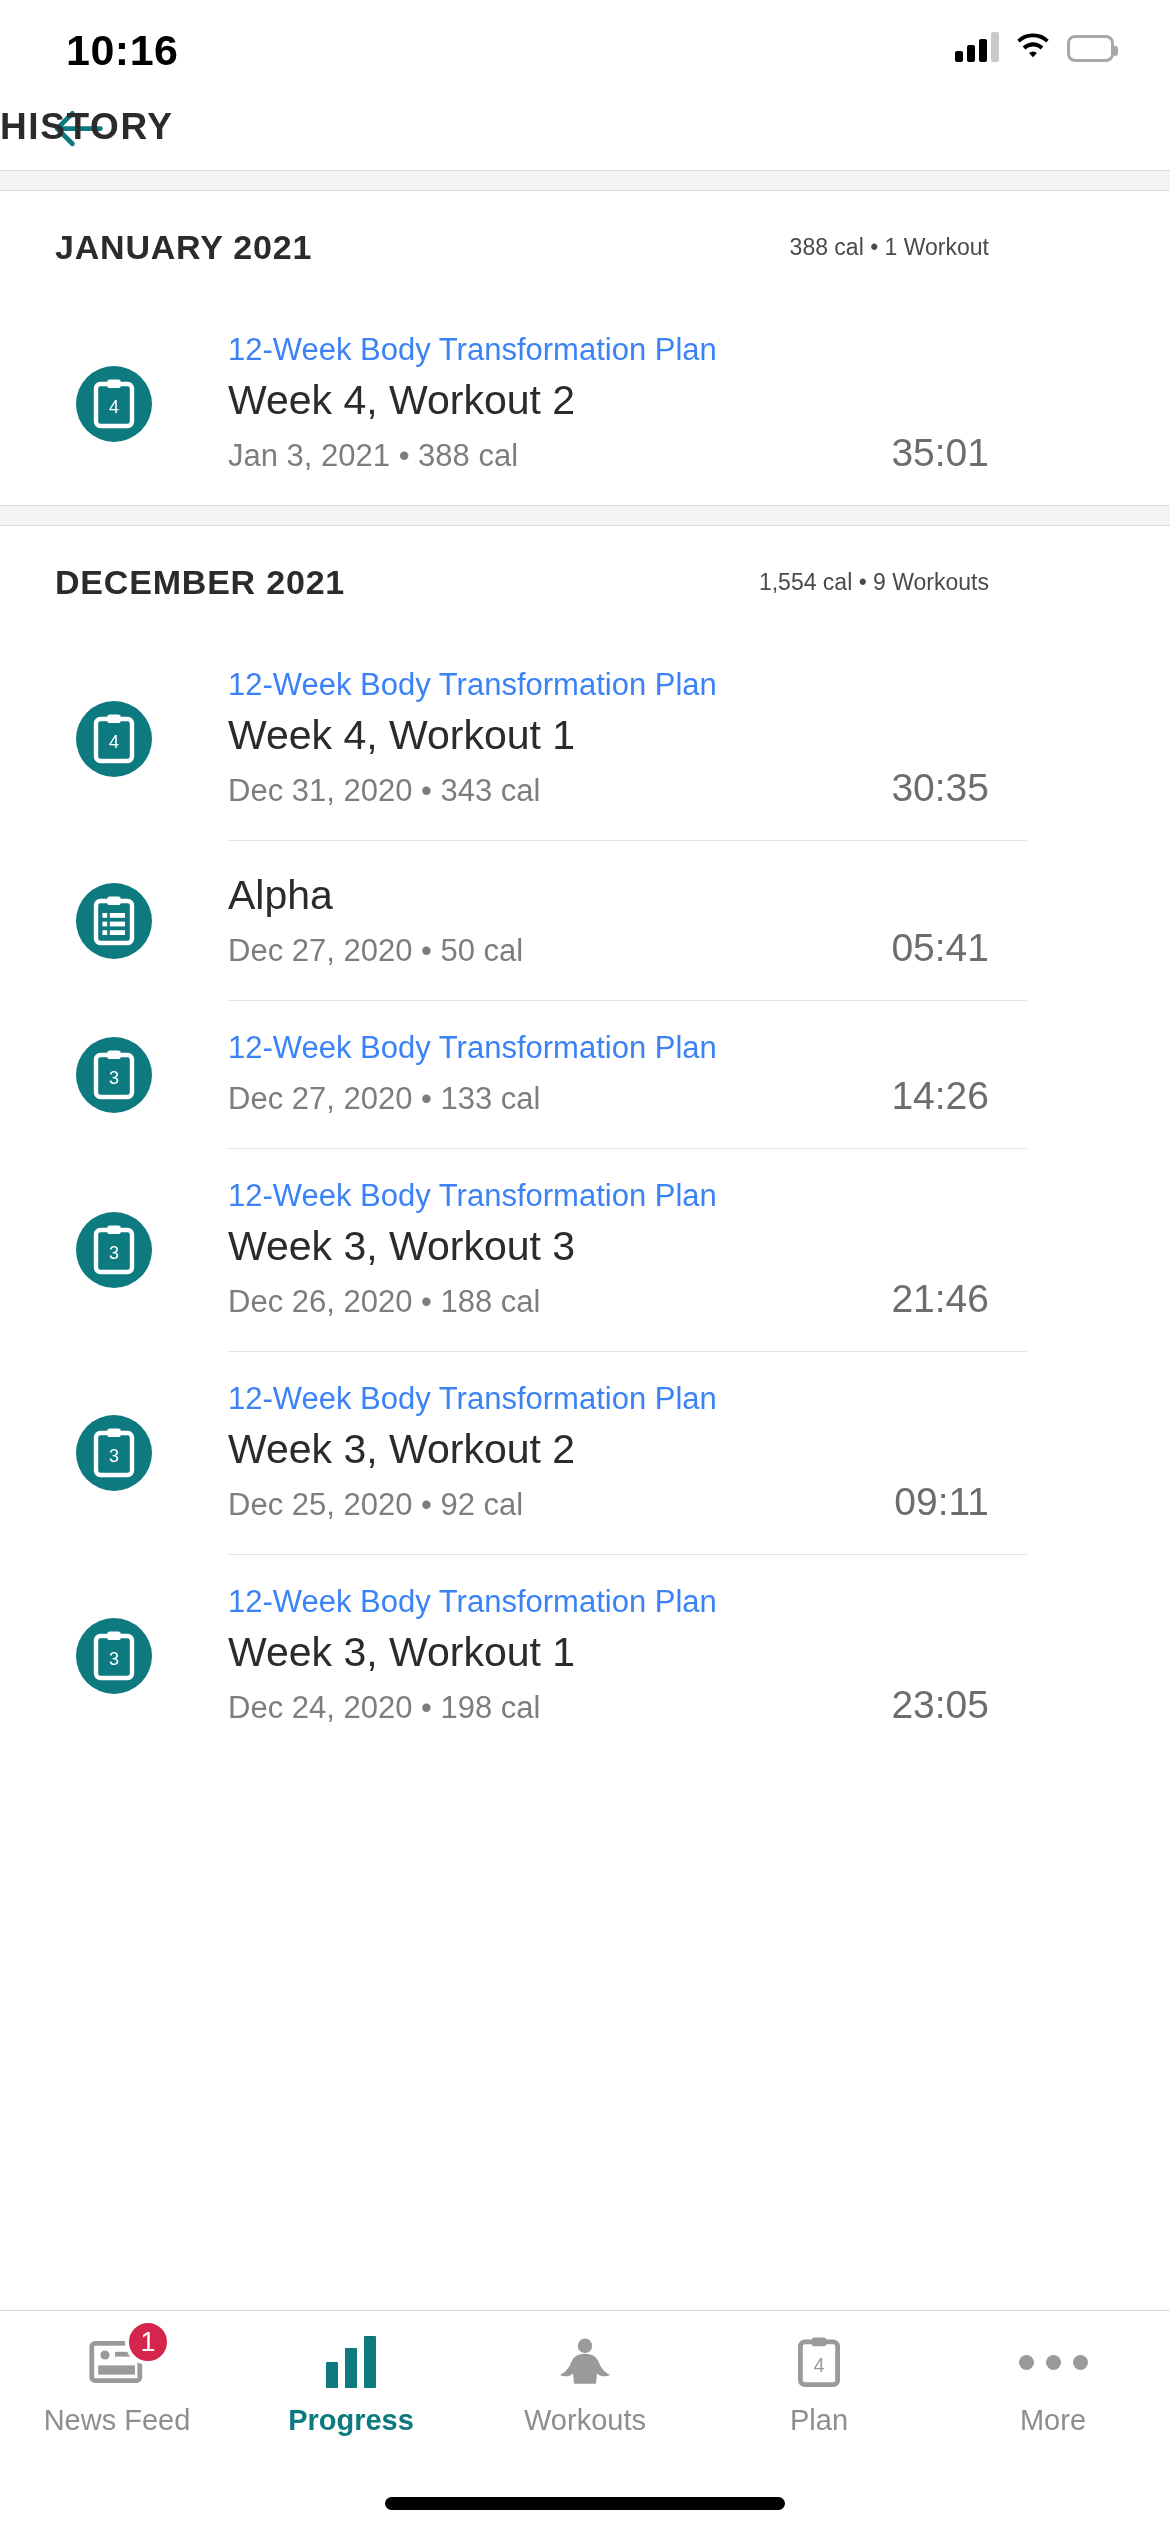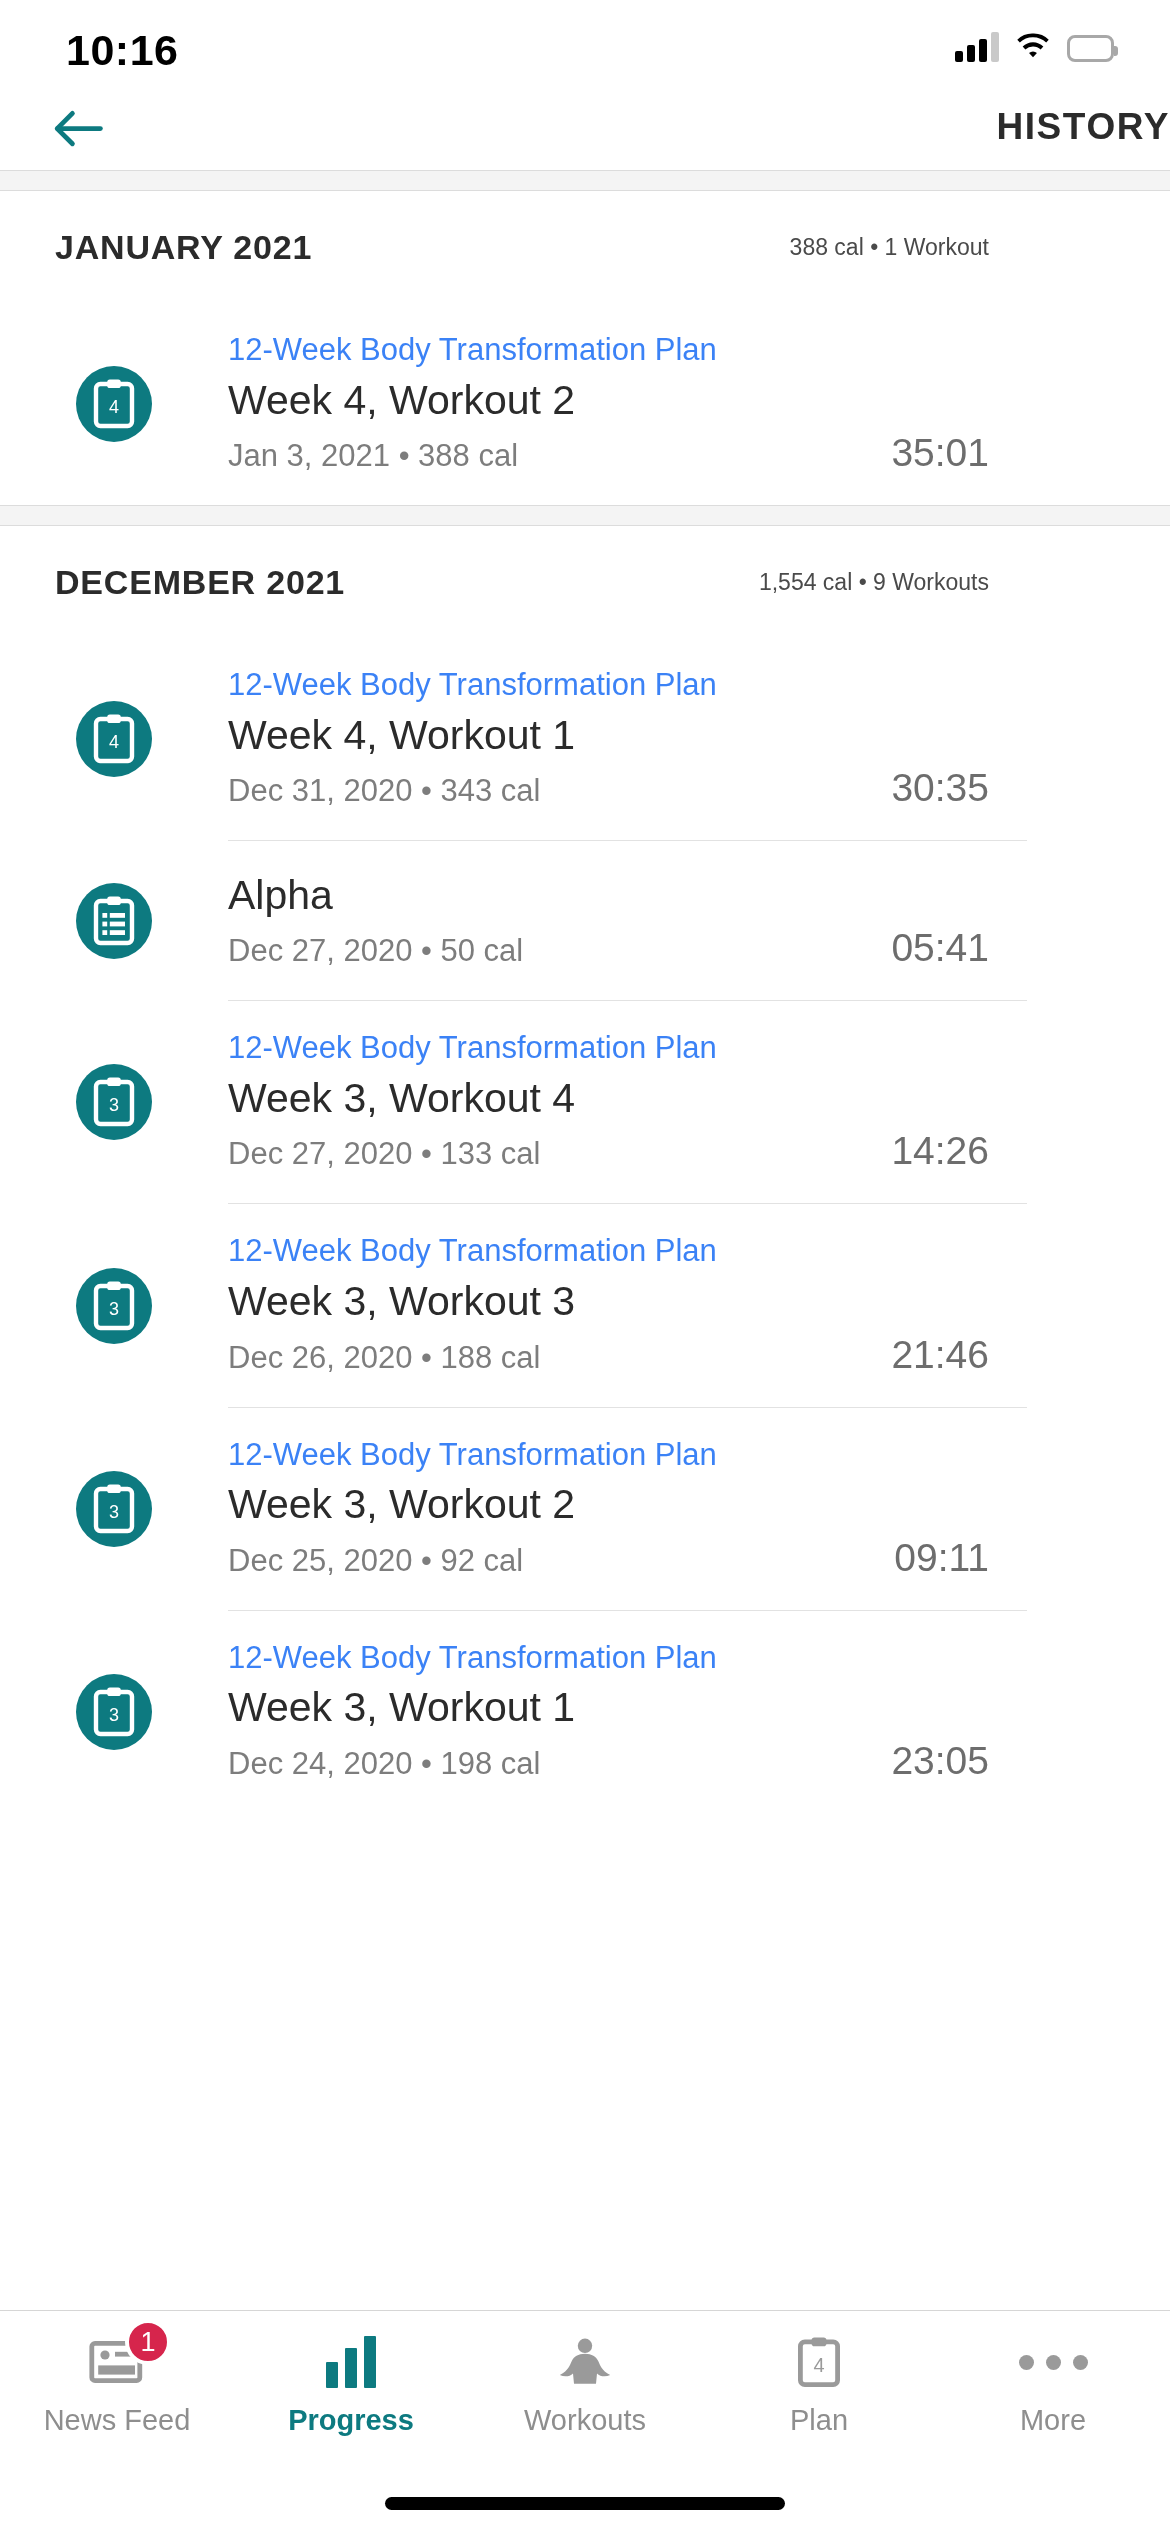--- a/index.html
+++ b/index.html
@@ -28,21 +28,21 @@
   .batt { width:47px; height:27px; border:3px solid #a8a8a8; border-radius:8px; position:relative; padding:2px; }
   .batt .fill { width:100%; height:100%; background:#000; border-radius:4px; }
   .batt:after { content:""; position:absolute; right:-7px; top:8px; width:4px; height:10px;
                 background:#a8a8a8; border-radius:0 3px 3px 0; }
 
   
   .navbar { position:absolute; top:92px; left:0; width:1170px; height:78px; }
   .back-btn { position:absolute; left:38px; top:8px; width:80px; height:62px; display:flex;
               align-items:center; justify-content:center; }
   .nav-title {
-    position:absolute; left:0; top:14px; width:1170px; text-align:right;
+    position:absolute; left:0; top:14px; width:1170px; text-align:left;
     font-size:37px; font-weight:700; color:#2b2b2b; letter-spacing:1.6px;
   }
 
   
   .content { position:absolute; top:170px; left:0; width:1027px; height:2240px; background:#fff; }
 
   .sec-sep { width:1170px; height:21px; background:#f4f4f4;
              border-top:1px solid #dcdcdc; border-bottom:1px solid #dcdcdc; }
   .sec-head { height:112px; display:flex; align-items:center; justify-content:space-between;
               padding:0 38px 0 55px; }
@@ -209,21 +209,20 @@
         <span class="icon-circle">
           <svg width="44" height="52" viewBox="0 0 22 26">
             <rect x="2" y="3" width="18" height="21" rx="2.2" fill="none" stroke="#fff" stroke-width="2.2"></rect>
             <rect x="7.6" y="0.8" width="6.8" height="4.2" rx="1.3" fill="#fff"></rect>
             <text x="11" y="17.6" font-size="9" font-family="Liberation Sans, sans-serif" fill="#fff" text-anchor="middle">3</text>
           </svg>
         </span>
       </div>
       <div class="row-main">
         <div class="row-sub">12-Week Body Transformation Plan</div>
-        <div class="row-title">Week 3, Workout 4</div>
         <div class="row-bottom">
           <span class="row-date">Dec 27, 2020 • 133 cal</span>
           <span class="row-dur">14:26</span>
         </div>
       </div>
     </div>
     <div class="row-divider"></div>
 
     <div class="row">
       <div class="row-icon-wrap">

